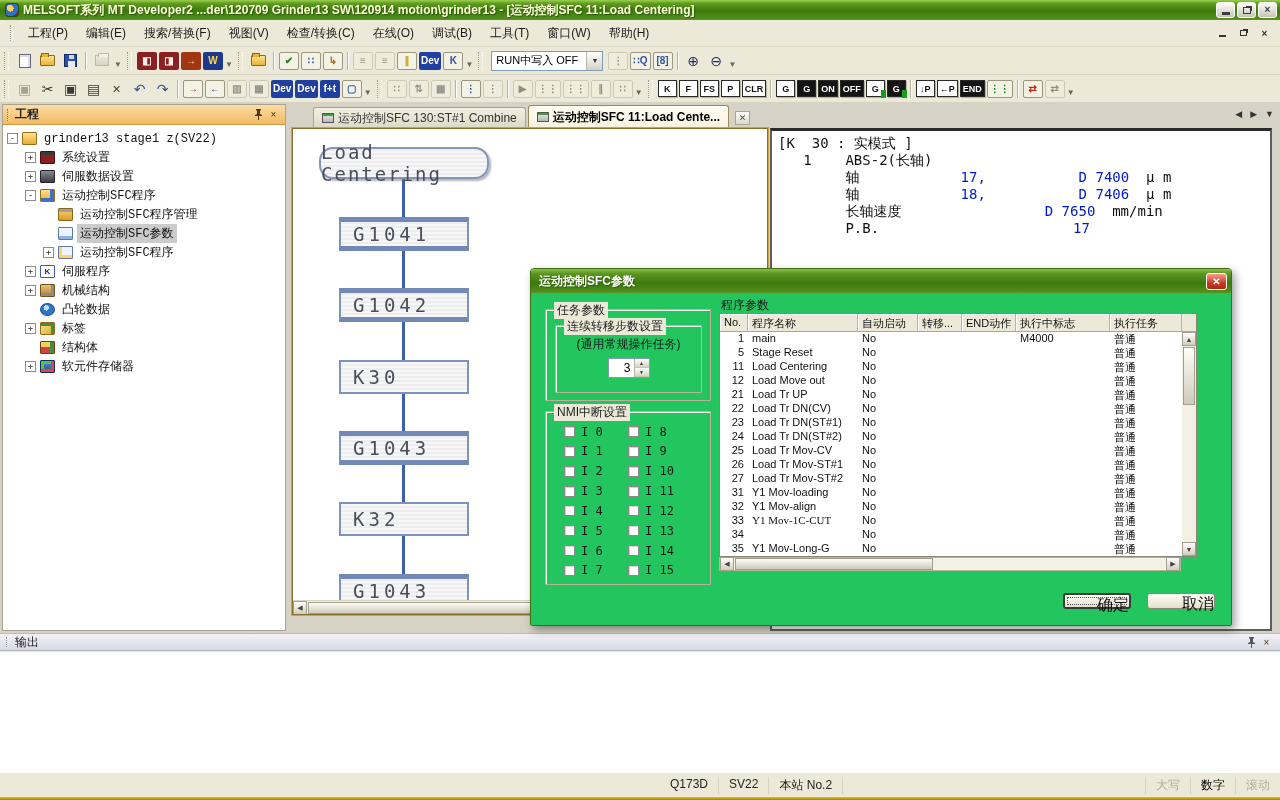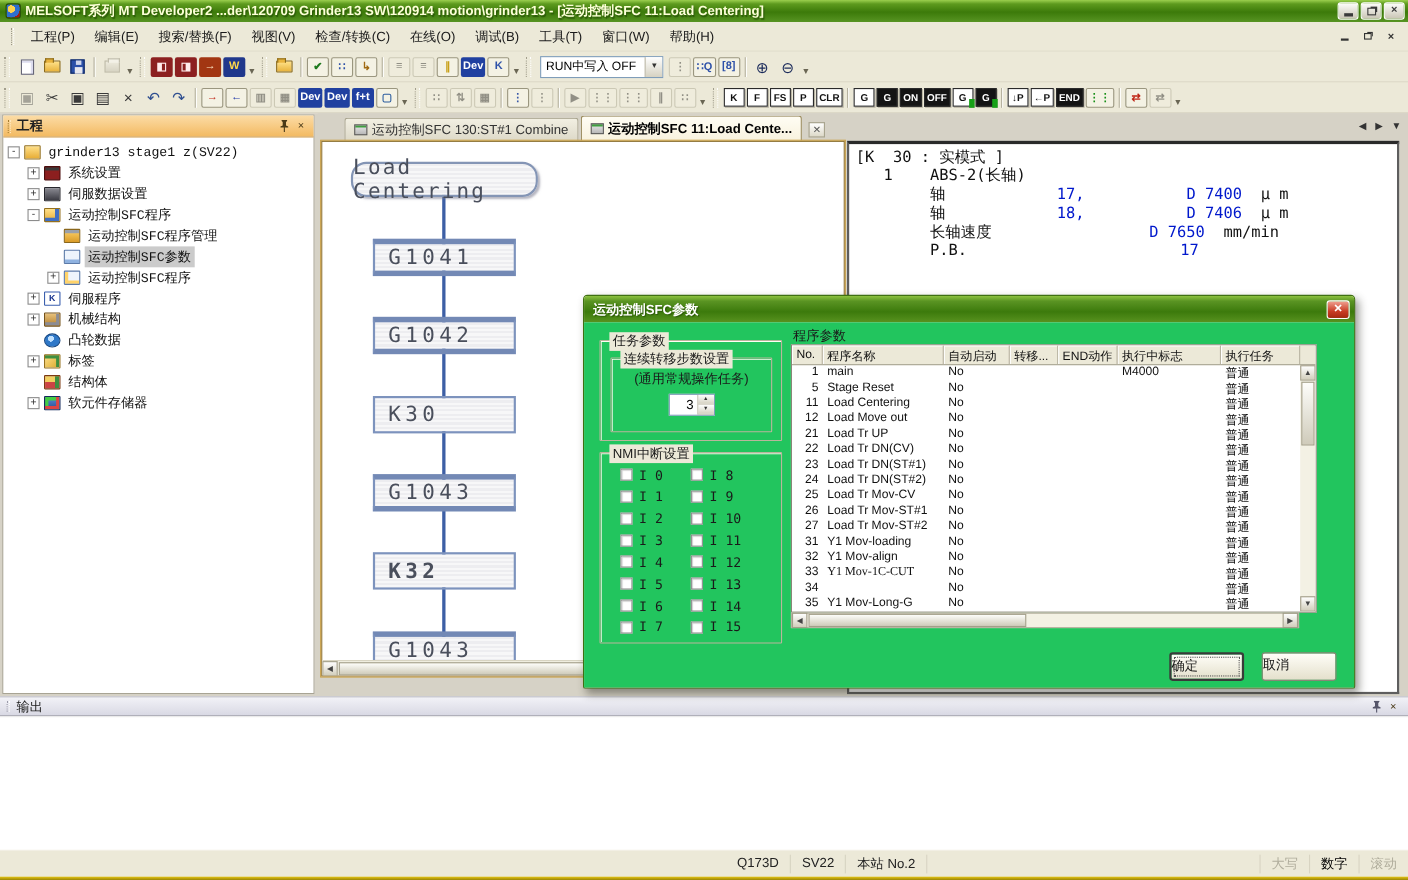--- a/index.html
+++ b/index.html
@@ -174,22 +174,22 @@
     background:#fff; overflow:hidden; }
   .phead { display:flex; height:18px; background:#ece9d8; border-bottom:1px solid #aaa795; }
   .phcell { border-right:1px solid #b8b4a2; box-shadow:inset 1px 1px 0 #fff; padding:2px 4px 0; font-size:11px;
     color:#111; white-space:nowrap; overflow:hidden; }
   .prow { display:flex; height:14px; }
   .pcell { padding:0 4px; font-size:11px; color:#111; white-space:nowrap; overflow:hidden; }
   .pcell.num { text-align:right; }
   .ptable .vscroll { top:18px; bottom:0; }
   .pt-hscroll { position:absolute; left:188px; top:264px; width:462px; height:14px; background:#f3f1e4;
     border:1px solid #b8b4a2; display:flex; align-items:center; }
-  .dlg-btn { position:absolute; width:68px; height:26px; top:300px; background:linear-gradient(#fffef8,#e4e0cc);
-    border:1px solid #8a8677; border-radius:3px; font-size:12px; color:#111; text-align:left; line-height:20px; }
+  .dlg-btn { position:absolute; width:68px; height:16px; top:300px; background:linear-gradient(#fffef8,#e4e0cc);
+    border:1px solid #8a8677; border-radius:3px; font-size:16px; color:#111; text-align:right; line-height:20px; }
   .dlg-btn.default { border:2px solid #3a3a3a; outline:1px dotted #555; outline-offset:-5px; left:532px; }
   .dlg-btn.cancel { left:616px; }
 
   
   .output { position:absolute; left:0; top:633px; width:1280px; height:139px; background:#fff; }
   .out-head { height:18px; background:linear-gradient(#f2f2f7,#d9d9e4); border-top:1px solid #b9b9c4;
     border-bottom:1px solid #b0b0ba; display:flex; align-items:center; padding:0 6px; }
   .out-head .ph-grip { width:3px; height:10px; border-left:1px dotted #9a9aa8; border-right:1px dotted #fff; margin-right:6px; }
   .out-title { color:#1a1a1a; flex:1; }
   .out-body { height:120px; background:#fff; border-top:1px solid #e8e8e8; }
@@ -456,21 +456,21 @@
       </div>
 
       <div class="sfcwin">
         <div class="sfc-canvas" id="sfc">
             <div class="sfc-line" style="left: 109px; top: 48px; height: 415px;"></div>
             <div class="sfc-node terminal" style="top: 18px;">Load Centering</div>
             <div class="sfc-node gbox" style="top: 88px;">G1041</div>
             <div class="sfc-node gbox" style="top: 159px;">G1042</div>
             <div class="sfc-node kbox" style="top: 231px;">K30</div>
             <div class="sfc-node gbox" style="top: 302px;">G1043</div>
-            <div class="sfc-node kbox" style="top: 373px; font-weight: bold;">K32</div>
+            <div class="sfc-node kbox" style="top: 373px;">K32</div>
             <div class="sfc-node gbox" style="top: 445px;">G1043</div>
           </div>
         <div class="hscroll">
           <span class="sbtn">◀</span>
           <span class="sthumb hthumb" style="width:340px;"></span>
           <span style="flex:1"></span>
           <span class="sbtn">▶</span>
         </div>
       </div>
 

